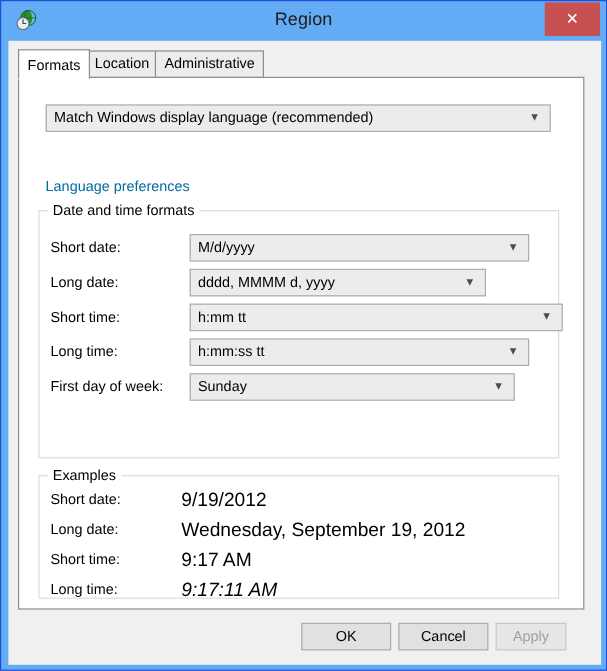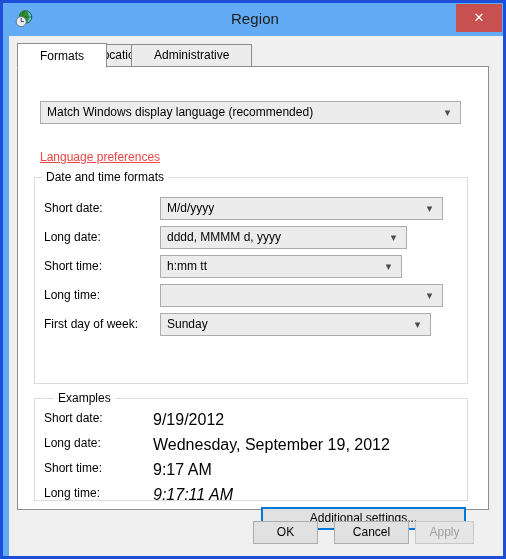--- a/index.html
+++ b/index.html
@@ -16,21 +16,21 @@
   }
 
   
   .window {
     position: absolute;
     left: 0; top: 0;
     width: 506px;
     height: 559px;
     box-sizing: border-box;
     background: #63ACF5;          
-    border: 3px solid #1d4ed8;
+    border: 1px solid #1d4ed8;
   }
 
   
   .titlebar {
     position: absolute;
     left: 0; top: 0;
     width: 504px;
     height: 33px;
   }
   .title-icon {
@@ -83,21 +83,21 @@
   .tab {
     position: absolute;
     top: 0;
     height: 23px;
     box-sizing: border-box;
     border: 1px solid #8D8D8D;
     background: #ECECEC;
     color: #000000;
     line-height: 21px;
     text-align: center;
-    padding: 0 22px;
+    padding: 0 7px;
     cursor: default;
     user-select: none;
   }
   .tab.selected {
     background: #FFFFFF;
     border-bottom-color: #FFFFFF;
     top: -1px;
     height: 25px;
     line-height: 24px;
     z-index: 3;
@@ -122,22 +122,21 @@
   }
   .val {
     position: absolute;
     font-size: 16px;
     color: #000000;
     white-space: nowrap;
   }
   .link {
     position: absolute;
     font-size: 12px;
-    color: #ef4444;
-    text-decoration: underline;
+    color: #0369a1;
     white-space: nowrap;
     cursor: pointer;
   }
 
   
   .combo {
     position: absolute;
     box-sizing: border-box;
     height: 23px;
     background: #ECECEC;
@@ -232,21 +231,21 @@
 
     <div class="tabstrip">
       <div class="tab selected" style="left:0; min-width:55px;">Formats</div>
       <div class="tab" style="left:56px; min-width:57px;">Location</div>
       <div class="tab" style="left:114px; min-width:85px;">Administrative</div>
     </div>
 
     <div class="tabpanel">
 
 
-      <div class="combo" style="left:22px; top:34px; width:421px;">
+      <div class="combo" style="left:22px; top:22px; width:421px;">
         <span class="combo-text">Match Windows display language (recommended)</span>
         <span class="chev">▾</span>
       </div>
 
       <div class="link" style="left:22px; top:83px;">Language preferences</div>
 
       <div class="group" style="left:16px; top:110px; width:434px; height:207px;"></div>
       <div class="group-legend" style="left:24px; top:103px;">Date and time formats</div>
 
       <div class="lbl" style="left:26px; top:134px;">Short date:</div>
@@ -255,51 +254,51 @@
         <span class="chev">▾</span>
       </div>
 
       <div class="lbl" style="left:26px; top:163px;">Long date:</div>
       <div class="combo" style="left:142px; top:159px; width:247px;">
         <span class="combo-text">dddd, MMMM d, yyyy</span>
         <span class="chev">▾</span>
       </div>
 
       <div class="lbl" style="left:26px; top:192px;">Short time:</div>
-      <div class="combo" style="left:142px; top:188px; width:242px;text-decoration:underline;">
+      <div class="combo" style="left:142px; top:188px; width:311px;text-decoration:underline;">
         <span class="combo-text">h:mm tt</span>
         <span class="chev">▾</span>
       </div>
 
       <div class="lbl" style="left:26px; top:221px;">Long time:</div>
       <div class="combo" style="left:142px; top:217px; width:283px;">
+        <span class="combo-text">h:mm:ss tt</span>
         <span class="chev">▾</span>
       </div>
 
       <div class="lbl" style="left:26px; top:250px;">First day of week:</div>
       <div class="combo" style="left:142px; top:246px; width:271px;">
         <span class="combo-text">Sunday</span>
         <span class="chev">▾</span>
       </div>
 
       <div class="group" style="left:16px; top:331px; width:434px; height:103px;"></div>
-      <div class="group-legend" style="left:24px; top:324px;margin-left:12px;">Examples</div>
+      <div class="group-legend" style="left:24px; top:324px;">Examples</div>
 
       <div class="lbl" style="left:26px; top:344px;">Short date:</div>
       <div class="val" style="left:135px; top:344px;">9/19/2012</div>
 
       <div class="lbl" style="left:26px; top:369px;">Long date:</div>
       <div class="val" style="left:135px; top:369px;">Wednesday, September 19, 2012</div>
 
       <div class="lbl" style="left:26px; top:394px;">Short time:</div>
       <div class="val" style="left:135px; top:394px;">9:17 AM</div>
 
       <div class="lbl" style="left:26px; top:419px;">Long time:</div>
       <div class="val" style="left:135px; top:419px;font-style:italic;">9:17:11 AM</div>
 
-      <button class="btn focused" style="left:243px; top:440px; width:205px;">Additional settings...</button>
     </div>
 
-    <button class="btn" style="left:244px; top:485px; width:65px;">OK</button>
+    <button class="btn" style="left:244px; top:485px; width:75px;">OK</button>
     <button class="btn" style="left:325px; top:485px; width:75px;">Cancel</button>
     <button class="btn disabled" style="left:406px; top:485px; width:59px;">Apply</button>
   </div>
 </div>
 
 </body></html>

